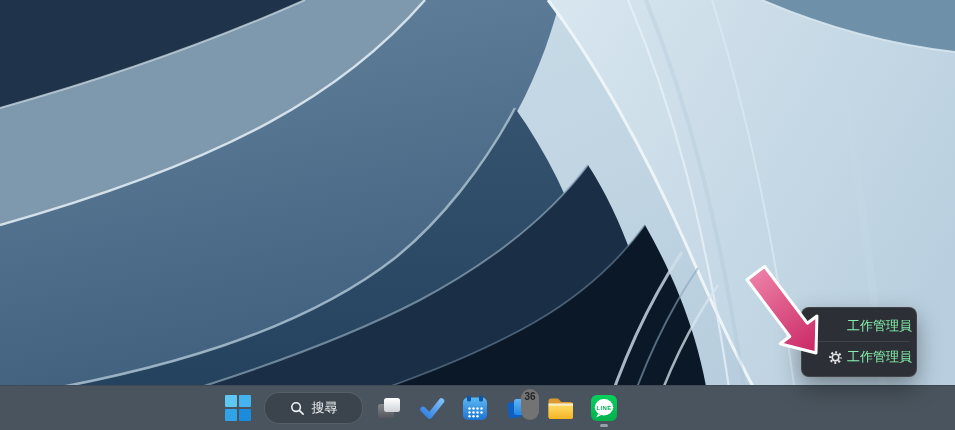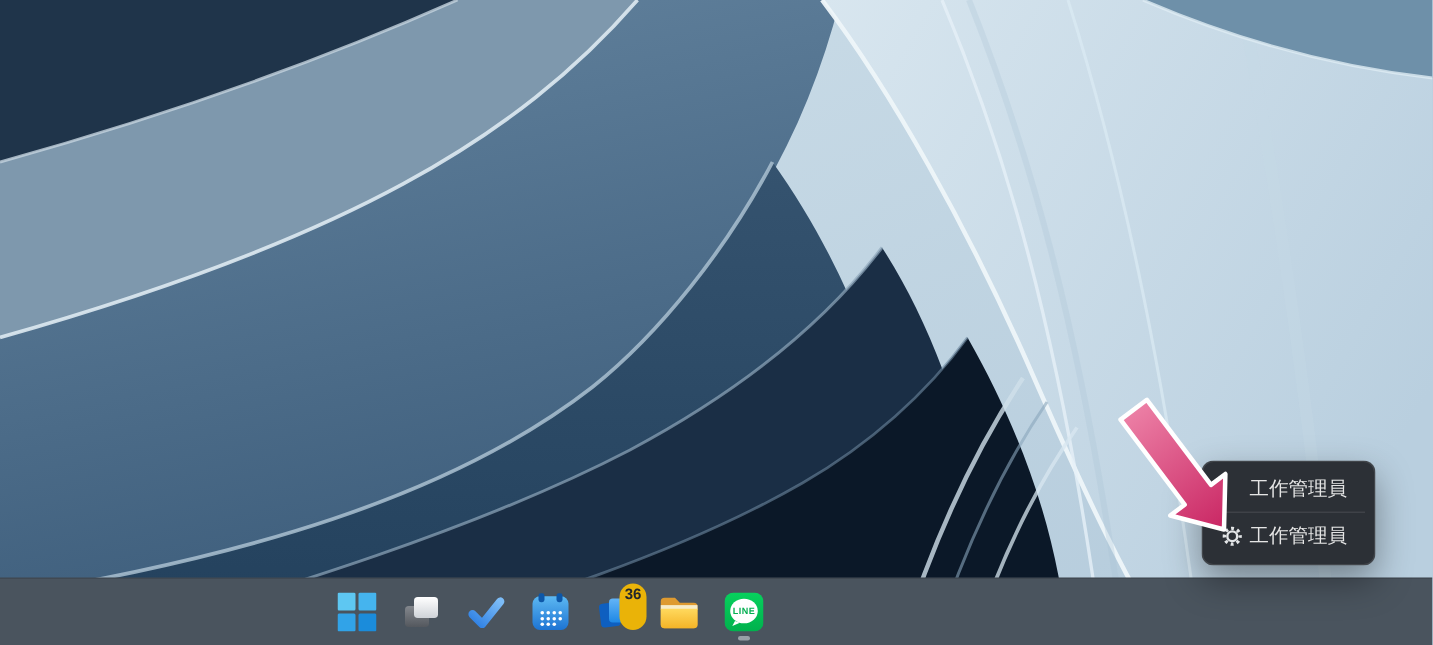--- a/index.html
+++ b/index.html
@@ -29,42 +29,42 @@
     height:30px;width:97px;border-radius:15px;
     background:rgba(22,28,34,0.28);
     border:1px solid rgba(255,255,255,0.14);
     display:flex;align-items:center;justify-content:center;
     gap:7px;margin:0 6px 0 3px;flex:0 0 auto;
     color:#eef1f3;font-size:13px;
   }
   .badge{
     position:absolute;top:1px;right:-1px;
     min-width:18px;height:31px;border-radius:9px;
-    background:#eab308;color:#22272c;
+    background:#737373;color:#22272c;
     font-size:10px;font-weight:bold;line-height:15px;text-align:center;
     padding:0 2px;box-sizing:border-box;
   }
   .run-indicator{
     position:absolute;bottom:1px;left:50%;transform:translateX(-50%);
     width:8px;height:3px;border-radius:2px;background:#98a0a7;
   }
 
   
   .context-menu{
     position:absolute;left:801px;top:307px;width:116px;height:70px;
     background:#2c3036;
     border:1px solid rgba(255,255,255,0.10);
     border-radius:8px;
     box-shadow:0 10px 24px rgba(0,0,0,0.38);
     padding:4px;box-sizing:border-box;
     z-index:5;
   }
   .menu-item{
     height:28px;display:flex;align-items:center;
-    border-radius:4px;color:#e5e5e5;font-size:13px;
+    border-radius:4px;color:#86efac;font-size:13px;justify-content:flex-end;
   }
   .menu-item .icon-slot{
     width:24px;display:flex;align-items:center;justify-content:center;
     padding-left:3px;flex:0 0 auto;
   }
   .menu-sep{height:1px;background:rgba(255,255,255,0.09);margin:1px 2px;}
 
   
   .arrow-overlay{position:absolute;inset:0;z-index:6;pointer-events:none;}
 </style>
@@ -160,20 +160,27 @@
 
   <div class="tb-btn">
     <svg width="26" height="26" viewBox="0 0 26 26">
       <rect x="0" y="0" width="12" height="12" rx="1" fill="#5ec7f2"></rect>
       <rect x="14" y="0" width="12" height="12" rx="1" fill="#45b4ee"></rect>
       <rect x="0" y="14" width="12" height="12" rx="1" fill="#31a3e8"></rect>
       <rect x="14" y="14" width="12" height="12" rx="1" fill="#1b8cdb"></rect>
     </svg>
   </div>
 
+  <div class="search-pill">
+    <svg width="15" height="15" viewBox="0 0 16 16">
+      <circle cx="6.5" cy="6.5" r="4.6" fill="none" stroke="#eef1f4" stroke-width="1.7"></circle>
+      <line x1="10.2" y1="10.2" x2="14" y2="14" stroke="#eef1f4" stroke-width="1.7" stroke-linecap="round"></line>
+    </svg>
+    <span>搜尋</span>
+  </div>
 
   <div class="tb-btn">
     <svg width="26" height="26" viewBox="0 0 26 26">
       <defs>
         <linearGradient id="tvBack" x1="0" y1="0" x2="0" y2="1">
           <stop offset="0" stop-color="#83878d"></stop>
             <stop offset="1" stop-color="#54585e"></stop>
         </linearGradient>
         <linearGradient id="tvFront" x1="0" y1="0" x2="0" y2="1">
           <stop offset="0" stop-color="#ffffff"></stop>

